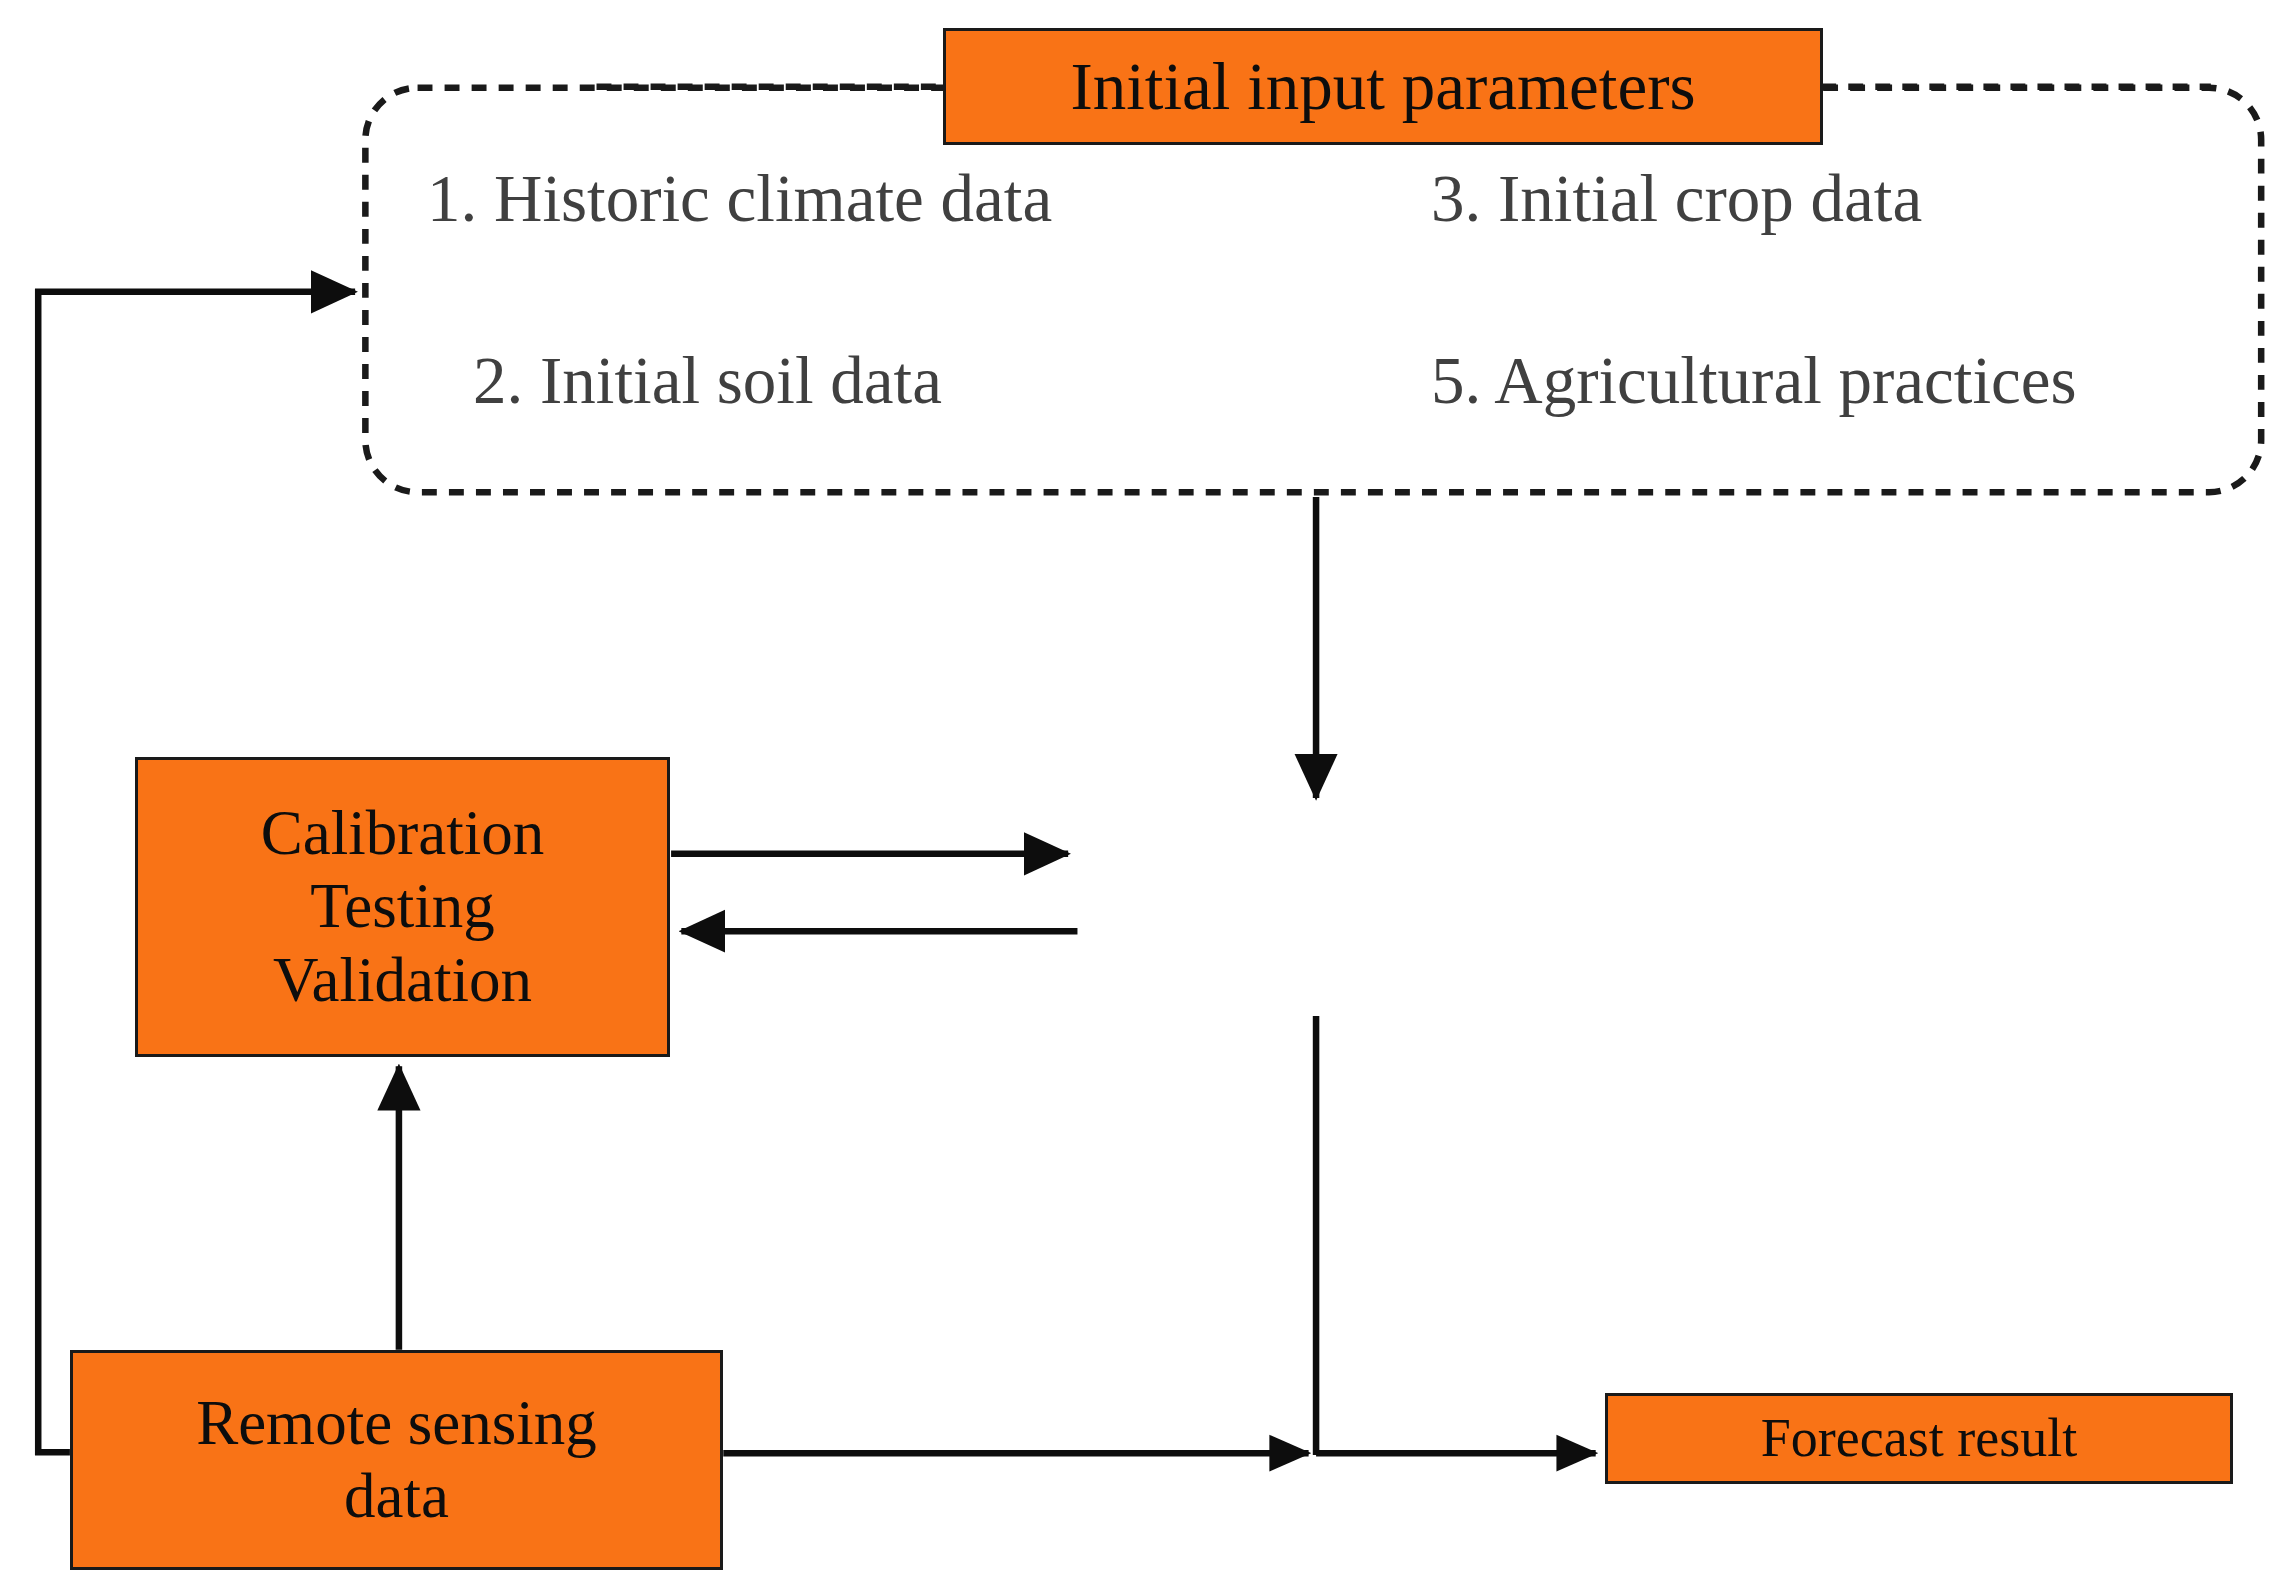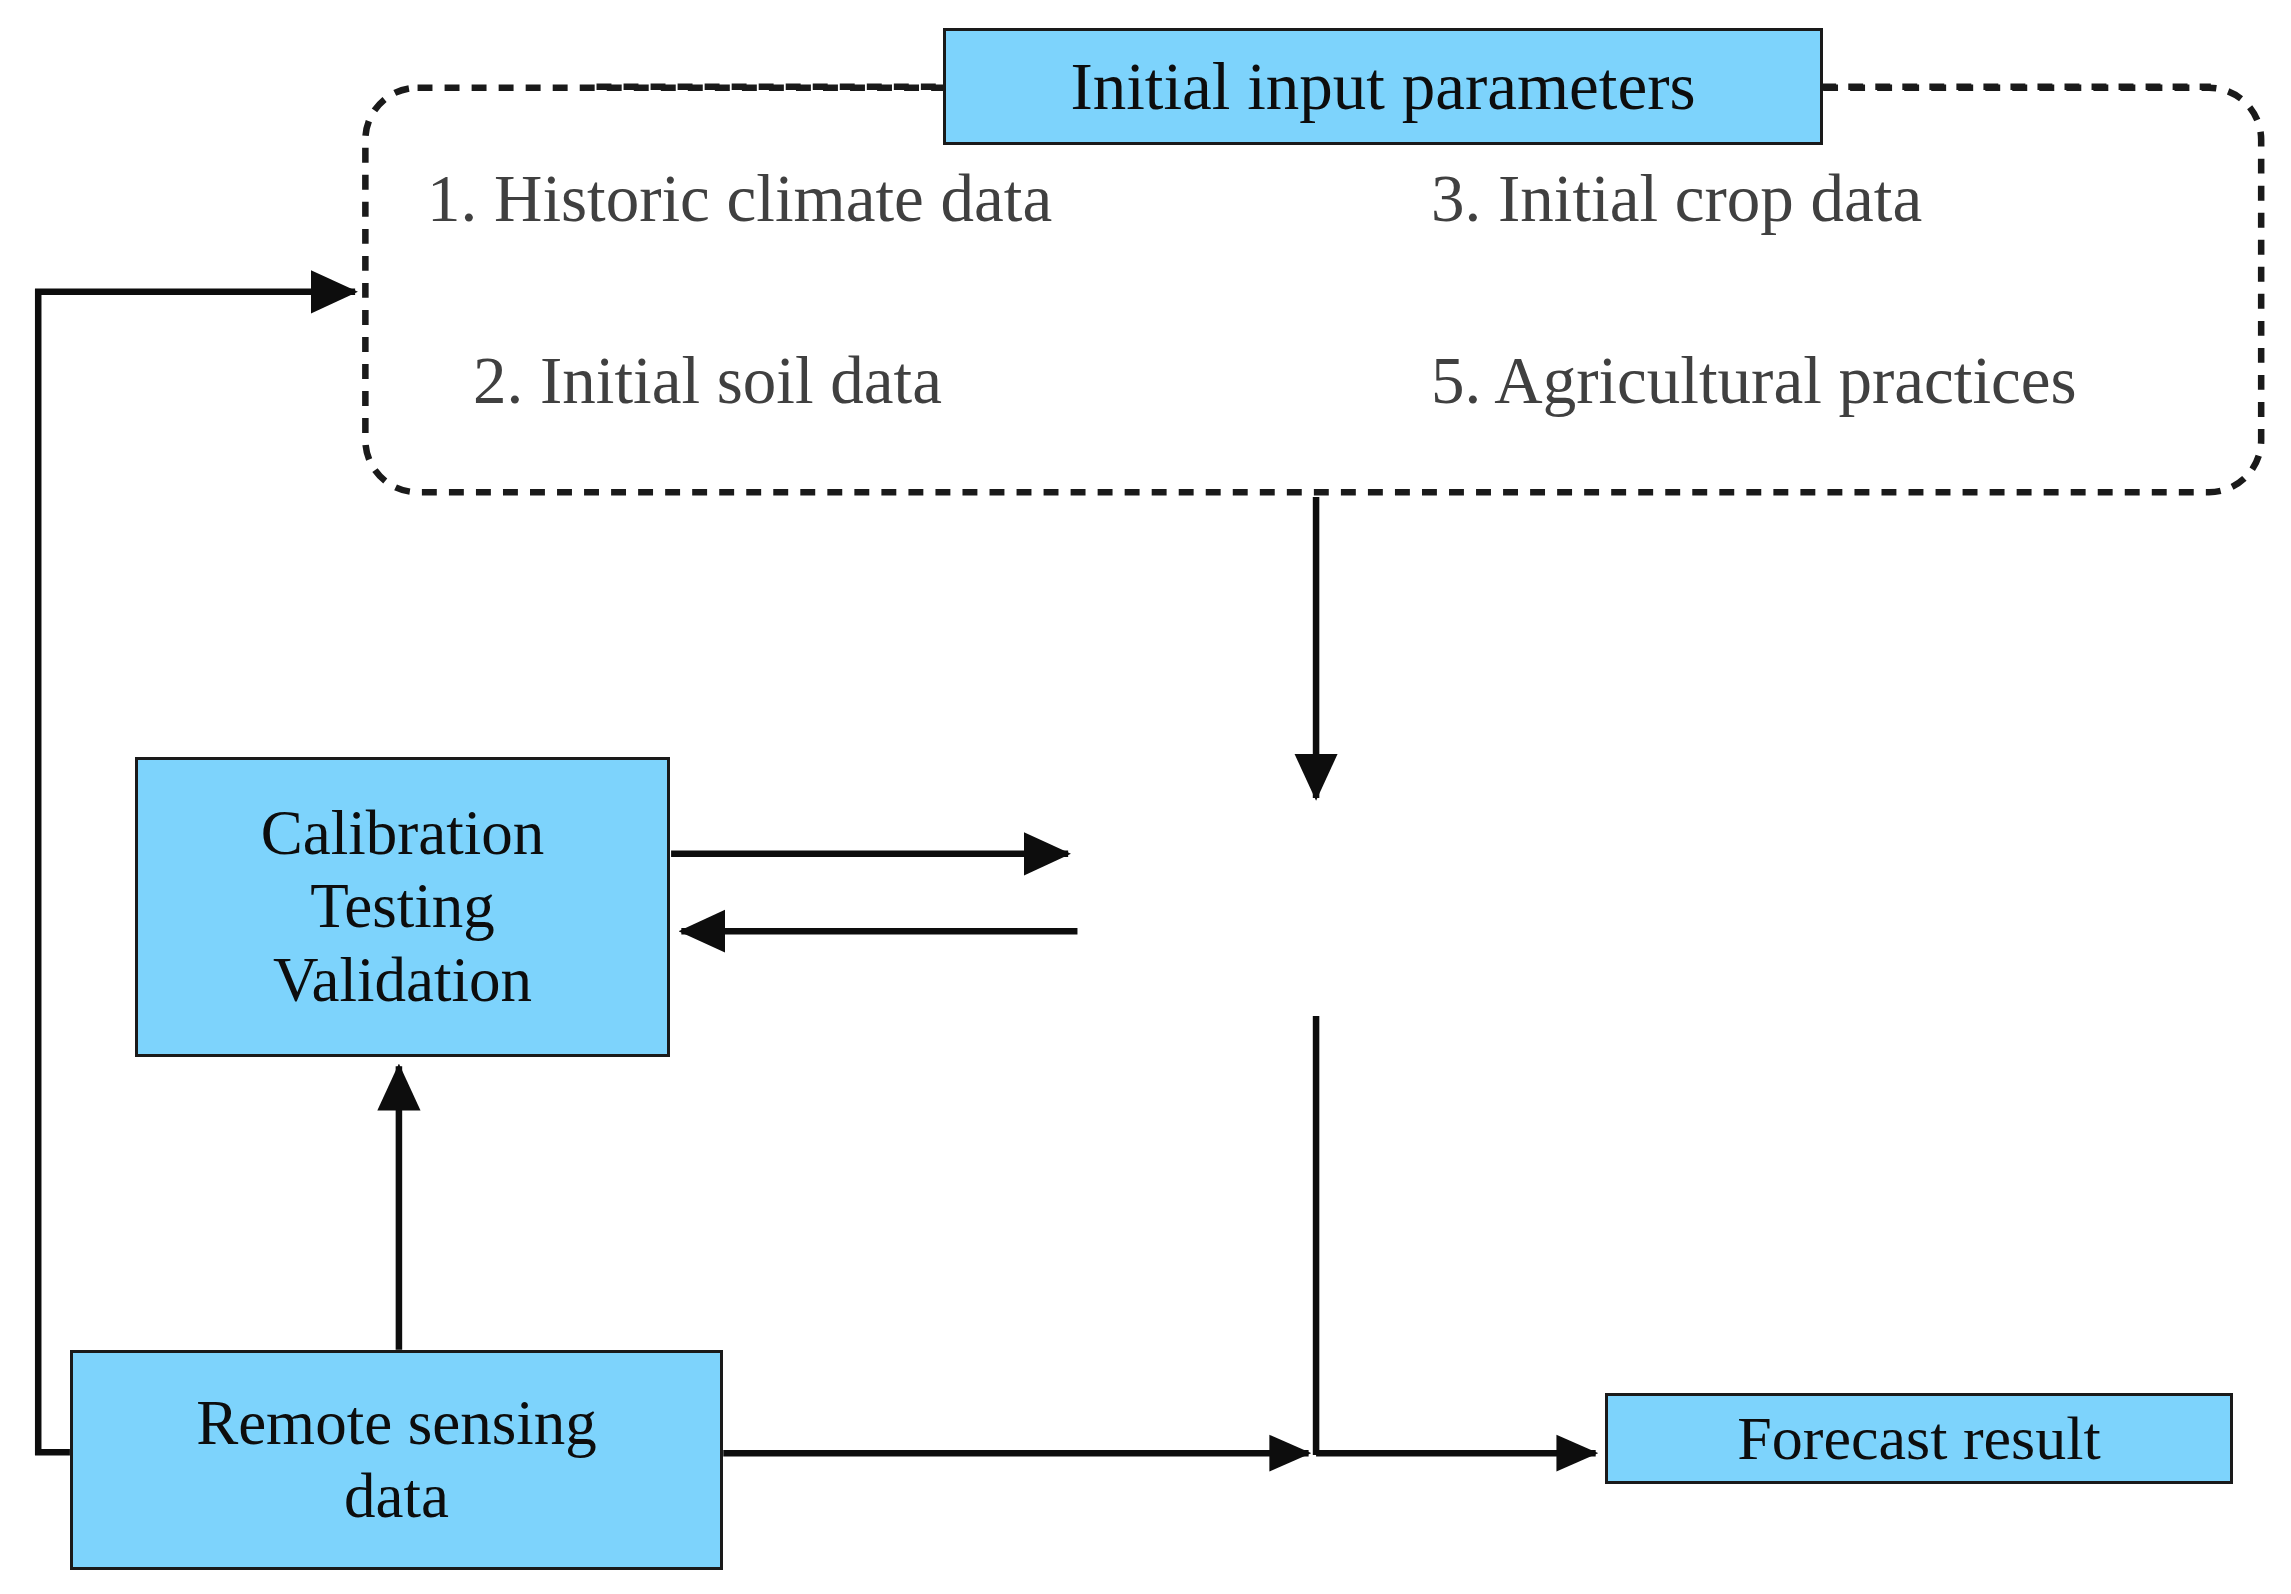--- a/index.html
+++ b/index.html
@@ -23,21 +23,21 @@
     width: 2291px;
     height: 1594px;
   }
   .node {
     position: absolute;
     box-sizing: border-box;
     display: flex;
     align-items: center;
     justify-content: center;
     text-align: center;
-    background: #7dd3fc;
+    background: #f97316;
     color: #0d0d0d;
     line-height: 1.16;
     z-index: 3;
   }
   .plain-box {
     border: 3.7px solid #1a1a1a;
   }
   .heavy-box {
     border: 10.3px solid #000000;
   }
@@ -78,21 +78,21 @@
     height: 220px;
     font-size: 63px;
     flex-direction: column;
     justify-content: center;
   }
   #forecast-box {
     left: 1605px;
     top: 1393px;
     width: 628px;
     height: 91px;
-    font-size: 62px;
+    font-size: 54px;
   }
   .param-item {
     font-size: 67px;
   }
   #param-1 { left: 427px; top: 160px; }
   #param-2 { left: 427px; top: 342px; margin-left: 46px; }
   #param-3 { left: 1431px; top: 160px; }
   #param-4 { left: 1431px; top: 342px; }
   .node-line { display: block; }
 </style>

